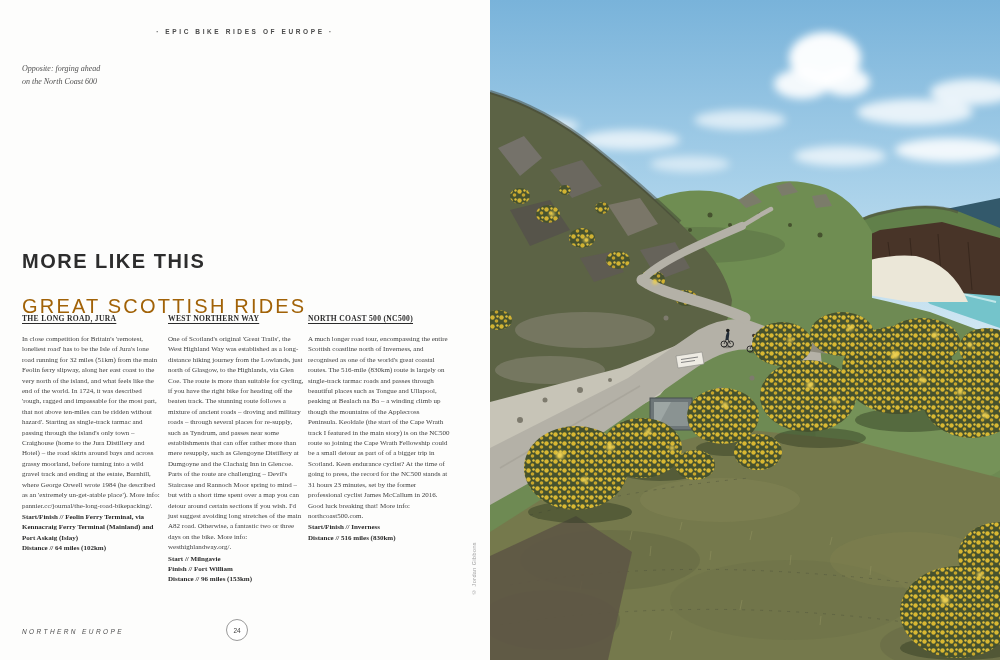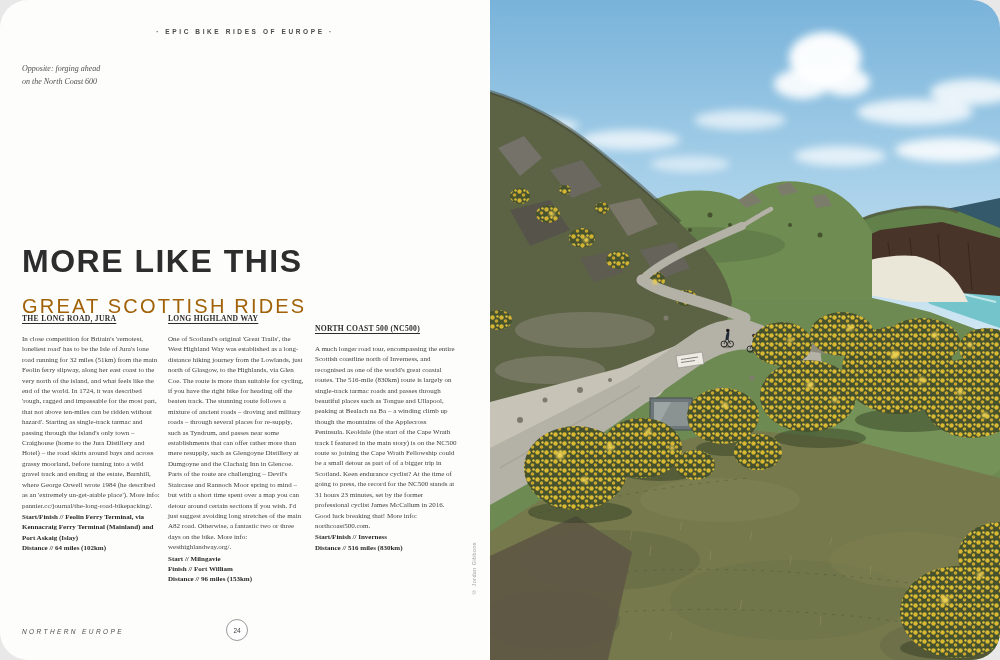--- a/index.html
+++ b/index.html
@@ -1,29 +1,29 @@
 <!DOCTYPE html>
 <html style="--c-sky: #7eb6dc; --c-sea: #33596b; --c-shallow: #74c4cb; --c-sand: #ebe7d8; --c-cliff: #483428; --c-hill: #5c6345; --c-field: #6e8a53; --c-road: #b4b1a7; --c-gorse: #d9b832; --c-grass: #75794c;"><head>
 <meta charset="utf-8">
 <style>
   html,body{margin:0;padding:0;background:#e8e8e8;}
   .spread{position:relative;width:1000px;height:660px;background:#fdfdfc;overflow:hidden;
-          font-family:"Liberation Sans",sans-serif;color:#3c3c3c;border-radius:28px;}
+          font-family:"Liberation Sans",sans-serif;color:#3c3c3c;}
   
   .running-header{position:absolute;top:28px;left:0;width:490px;text-align:center;
     font-size:6.5px;font-weight:700;letter-spacing:2.6px;color:#4a4a4a;}
   .caption{position:absolute;top:63px;left:22px;font-family:"Liberation Serif",serif;
     font-style:italic;font-size:8px;line-height:12.5px;color:#4f4f4f;}
   .title{position:absolute;top:246px;left:22px;color:#2d2d2d;}
-  .title .t1{font-size:32px;font-weight:800;letter-spacing:1.5px;line-height:30px;}
+  .title .t1{font-size:20px;font-weight:800;letter-spacing:1.5px;line-height:30px;}
   .title .t2{font-size:20px;font-weight:400;letter-spacing:2.2px;line-height:28px;margin-top:16px;color:#a16207;}
   .col{position:absolute;top:314px;font-family:Liberation Serif, serif;}
   .col1{left:22px;width:140px;}
   .col2{left:168px;width:138px;}
-  .col3{left:315px;width:142px;margin-top:10px;}
+  .col3{left:308px;width:142px;}
   .col-head{font-size:7.6px;font-weight:700;letter-spacing:.3px;color:#2b2b2b;
     text-decoration:underline;text-underline-offset:2px;margin-bottom:11px;}
   .col-body{margin:0 0 1px 0;font-size:7px;line-height:10.4px;color:#3e3e3e;}
   .col-detail{font-size:7px;line-height:10.4px;font-weight:700;color:#2b2b2b;}
   .footer-section{position:absolute;top:628px;left:22px;font-size:6.5px;font-style:italic;
     letter-spacing:2.4px;color:#4d4d4d;}
   .page-badge{position:absolute;top:619px;left:226px;width:20px;height:20px;border:1px solid #9a9a9a;
     border-radius:50%;display:flex;align-items:center;justify-content:center;
     font-size:6.5px;color:#3f3f3f;background:#fff;}
   
@@ -59,21 +59,21 @@
   </div>
 
   <div class="col col1">
     <div class="col-head">THE LONG ROAD, JURA</div>
     <p class="col-body">In close competition for Britain's 'remotest, loneliest road' has to be the Isle of Jura's lone road running for 32 miles (51km) from the main Feolin ferry slipway, along her east coast to the very north of the island, and what feels like the end of the world. In 1724, it was described 'rough, ragged and impassable for the most part, that not above ten-miles can be ridden without hazard'. Starting as single-track tarmac and passing through the island's only town – Craighouse (home to the Jura Distillery and Hotel) – the road skirts around bays and across grassy moorland, before turning into a wild gravel track and ending at the estate, Barnhill, where George Orwell wrote 1984 (he described as an 'extremely un-get-atable place'). More info: pannier.cc/journal/the-long-road-bikepacking/.</p>
     <div class="col-detail">Start/Finish // Feolin Ferry Terminal, via Kennacraig Ferry Terminal (Mainland) and Port Askaig (Islay)</div>
     <div class="col-detail">Distance // 64 miles (102km)</div>
   </div>
 
   <div class="col col2">
-    <div class="col-head">LONG HIGHLAND WAY</div>
+    <div class="col-head">WEST NORTHERN WAY</div>
     <p class="col-body">One of Scotland's original 'Great Trails', the West Highland Way was established as a long-distance hiking journey from the Lowlands, just north of Glasgow, to the Highlands, via Glen Coe. The route is more than suitable for cycling, if you have the right bike for heading off the beaten track. The stunning route follows a mixture of ancient roads – droving and military roads – through several places for re-supply, such as Tyndrum, and passes near some establishments that can offer rather more than mere resupply, such as Glengoyne Distillery at Dumgoyne and the Clachaig Inn in Glencoe. Parts of the route are challenging – Devil's Staircase and Rannoch Moor spring to mind – but with a short time spent over a map you can detour around certain sections if you wish. I'd just suggest avoiding long stretches of the main A82 road. Otherwise, a fantastic two or three days on the bike. More info: westhighlandway.org/.</p>
     <div class="col-detail">Start // Milngavie</div>
     <div class="col-detail">Finish // Fort William</div>
     <div class="col-detail">Distance // 96 miles (153km)</div>
   </div>
 
   <div class="col col3">
     <div class="col-head">NORTH COAST 500 (NC500)</div>
     <p class="col-body">A much longer road tour, encompassing the entire Scottish coastline north of Inverness, and recognised as one of the world's great coastal routes. The 516-mile (830km) route is largely on single-track tarmac roads and passes through beautiful places such as Tongue and Ullapool, peaking at Bealach na Ba – a winding climb up though the mountains of the Applecross Peninsula. Keoldale (the start of the Cape Wrath track I featured in the main story) is on the NC500 route so joining the Cape Wrath Fellowship could be a small detour as part of of a bigger trip in Scotland. Keen endurance cyclist? At the time of going to press, the record for the NC500 stands at 31 hours 23 minutes, set by the former professional cyclist James McCallum in 2016. Good luck breaking that! More info: northcoast500.com.</p>
     <div class="col-detail">Start/Finish // Inverness</div>

